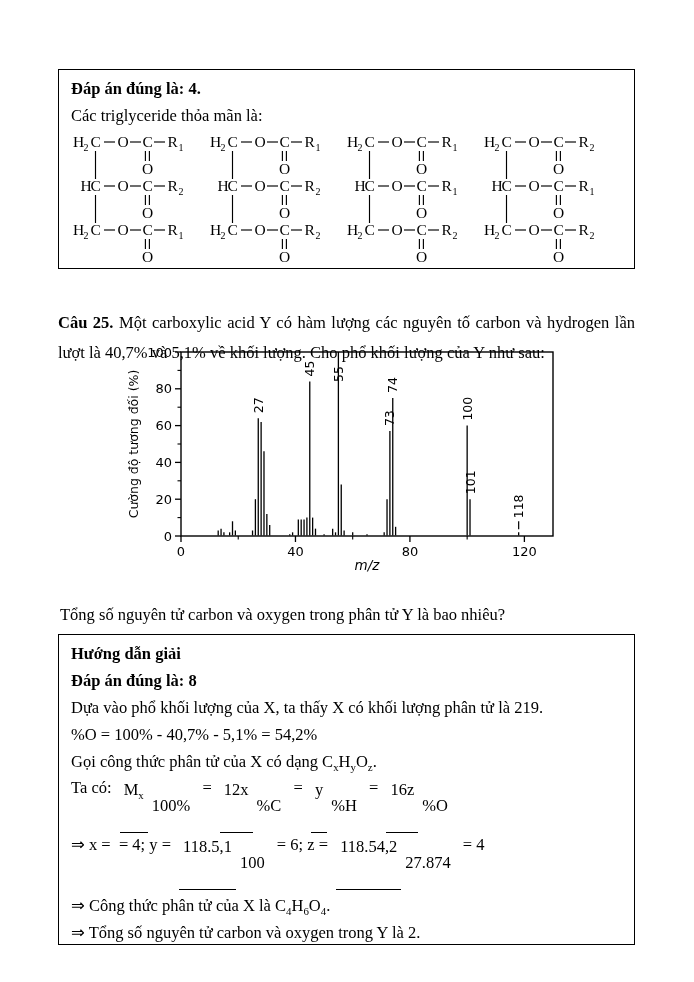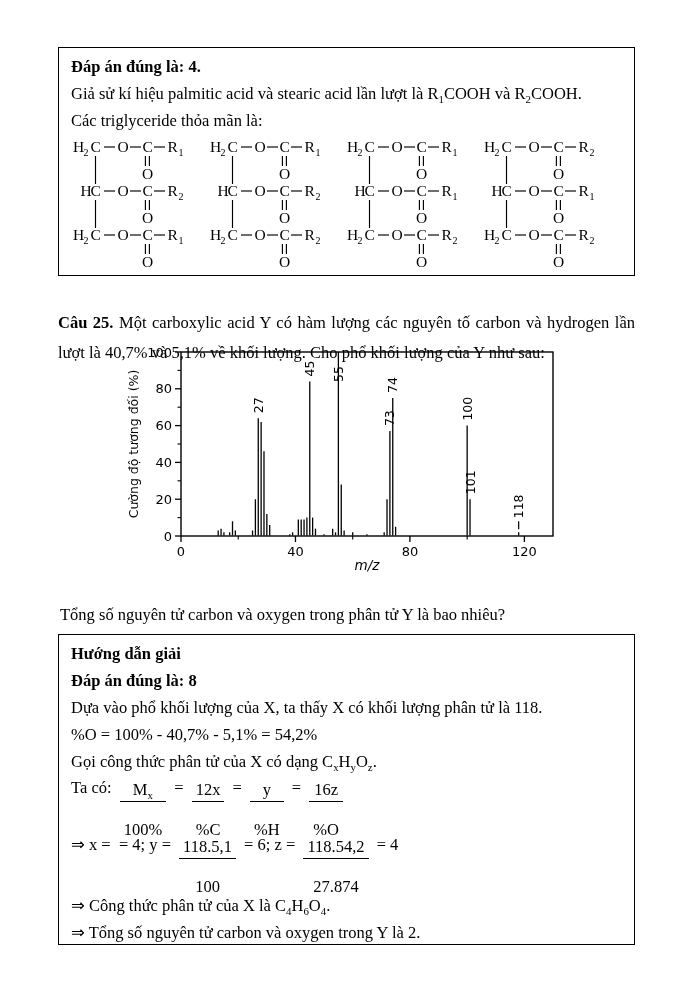--- a/index.html
+++ b/index.html
@@ -1,42 +1,41 @@
 <!DOCTYPE html>
 <html><head>
 <meta charset="utf-8">
 <style>
   html,body{margin:0;padding:0;background:#fff;}
   body{width:694px;height:982px;position:relative;font-family:"Liberation Serif",serif;
        font-size:16.5px;color:#000;-webkit-font-smoothing:antialiased;}
   .box{position:absolute;left:58px;width:577px;border:1.6px solid #000;box-sizing:border-box;
        padding:5px 12px 0 12px;background:#fff;}
-  #answer-box{top:47px;height:229px;}
+  #answer-box{top:69px;height:200px;}
   #solution-box{top:607px;height:311px;margin-top:27px;}
   .line{line-height:27px;white-space:nowrap;}
   .b{font-weight:bold;}
   sub{font-size:66%;line-height:0;}
   #structure-row{display:flex;gap:7px;margin-top:2px;margin-left:0px;}
   #question-para{position:absolute;left:58px;top:291px;width:577px;text-align:justify;
        line-height:30px;}
   #chart-wrap{position:absolute;left:125px;top:344px;}
   #question-after{position:absolute;left:60px;top:601px;line-height:27px;white-space:nowrap;text-align:right;}
   .eqline{display:flex;align-items:flex-start;margin:3px 0;height:54px;white-space:pre;}
-  .frac{display:inline-flex;flex-direction:column;text-align:center;margin:0 4px;
+  .frac{display:inline-flex;text-align:center;margin:0 4px;
         vertical-align:middle;}
   .frac .num{border-bottom:1.4px solid #000;padding:0 4px;line-height:23px;}
   .frac .den{padding:16px 4px;line-height:23px;}
   svg text{fill:#000;}
 </style>
 </head>
 <body>
 
 <div class="box" id="answer-box">
   <div class="line b">Đáp án đúng là: 4.</div>
-  <div class="line">Giả sử kí hiệu palmitic acid và stearic acid lần lượt là R<sub>1</sub>COOH và R<sub>2</sub>COOH.</div>
   <div class="line">Các triglyceride thỏa mãn là:</div>
   <div id="structure-row">
       <svg viewBox="0 0 130 134" width="130" height="134">
         <text x="2" y="16" font-size="15.5" font-family="&quot;Liberation Serif&quot;,serif">H</text>
         <text x="12.5" y="19.5" font-size="10" font-family="&quot;Liberation Serif&quot;,serif">2</text>
         <text x="19.5" y="16" font-size="15.5" font-family="&quot;Liberation Serif&quot;,serif">C</text>
         <line x1="33" y1="11" x2="44" y2="11" stroke="#000" stroke-width="1.15"></line>
         <text x="46.5" y="16" font-size="15.5" font-family="&quot;Liberation Serif&quot;,serif">O</text>
         <line x1="59" y1="11" x2="70" y2="11" stroke="#000" stroke-width="1.15"></line>
         <text x="71.5" y="16" font-size="15.5" font-family="&quot;Liberation Serif&quot;,serif">C</text>
@@ -284,20 +283,20 @@
       <text x="398.16153846153844" y="174.32" font-size="12.5" font-family="&quot;DejaVu Sans&quot;,sans-serif" text-anchor="start" transform="rotate(-90 398.16153846153844 174.32)">118</text>
       <text x="13" y="100" font-size="12.5" font-family="&quot;DejaVu Sans&quot;,sans-serif" text-anchor="middle" transform="rotate(-90 13 100)">Cường độ tương đối (%)</text>
       <text x="242" y="226" font-size="13.5" font-family="&quot;DejaVu Sans&quot;,sans-serif" text-anchor="middle" font-style="italic">m/z</text>
     </svg></div>
 
 <div id="question-after">Tổng số nguyên tử carbon và oxygen trong phân tử Y là bao nhiêu?</div>
 
 <div class="box" id="solution-box">
   <div class="line b">Hướng dẫn giải</div>
   <div class="line b">Đáp án đúng là: 8</div>
-  <div class="line">Dựa vào phổ khối lượng của X, ta thấy X có khối lượng phân tử là 118.</div>
+  <div class="line">Dựa vào phổ khối lượng của X, ta thấy X có khối lượng phân tử là 219.</div>
   <div class="line">%O = 100% - 40,7% - 5,1% = 54,2%</div>
   <div class="line">Gọi công thức phân tử của X có dạng C<sub>x</sub>H<sub>y</sub>O<sub>z</sub>.</div>
   <div class="eqline"><span>Ta có: </span><span class="frac"><span class="num">M<sub>x</sub></span><span class="den">100%</span></span><span> = </span><span class="frac"><span class="num">12x</span><span class="den">%C</span></span><span> = </span><span class="frac"><span class="num">y</span><span class="den">%H</span></span><span> = </span><span class="frac"><span class="num">16z</span><span class="den">%O</span></span></div>
   <div class="eqline"><span>⇒ x = </span><span> = 4; y = </span><span class="frac"><span class="num">118.5,1</span><span class="den">100</span></span><span> = 6; z = </span><span class="frac"><span class="num">118.54,2</span><span class="den">27.874</span></span><span> = 4</span></div>
   <div class="line">⇒ Công thức phân tử của X là C<sub>4</sub>H<sub>6</sub>O<sub>4</sub>.</div>
   <div class="line">⇒ Tổng số nguyên tử carbon và oxygen trong Y là 2.</div>
 </div>
 
 </body></html>

